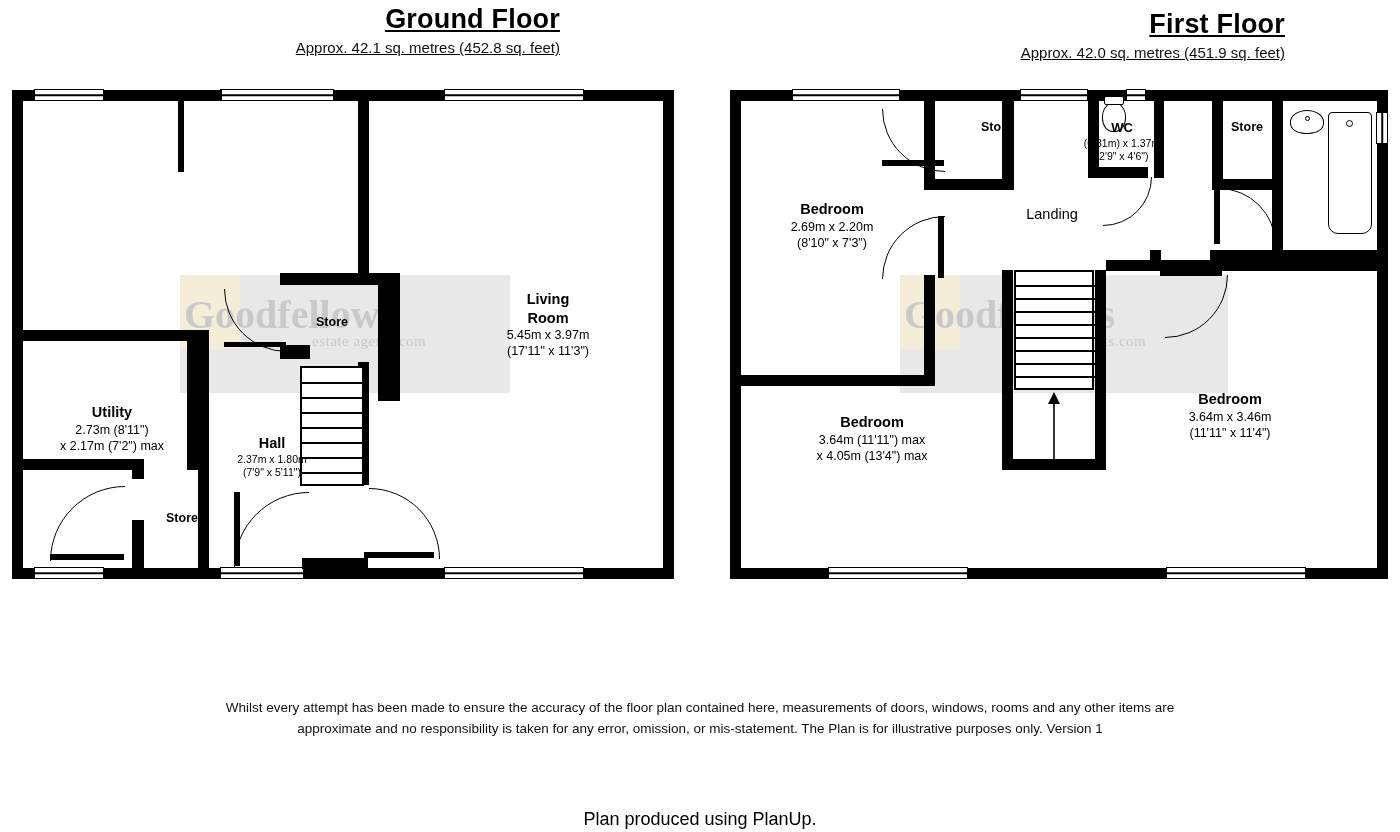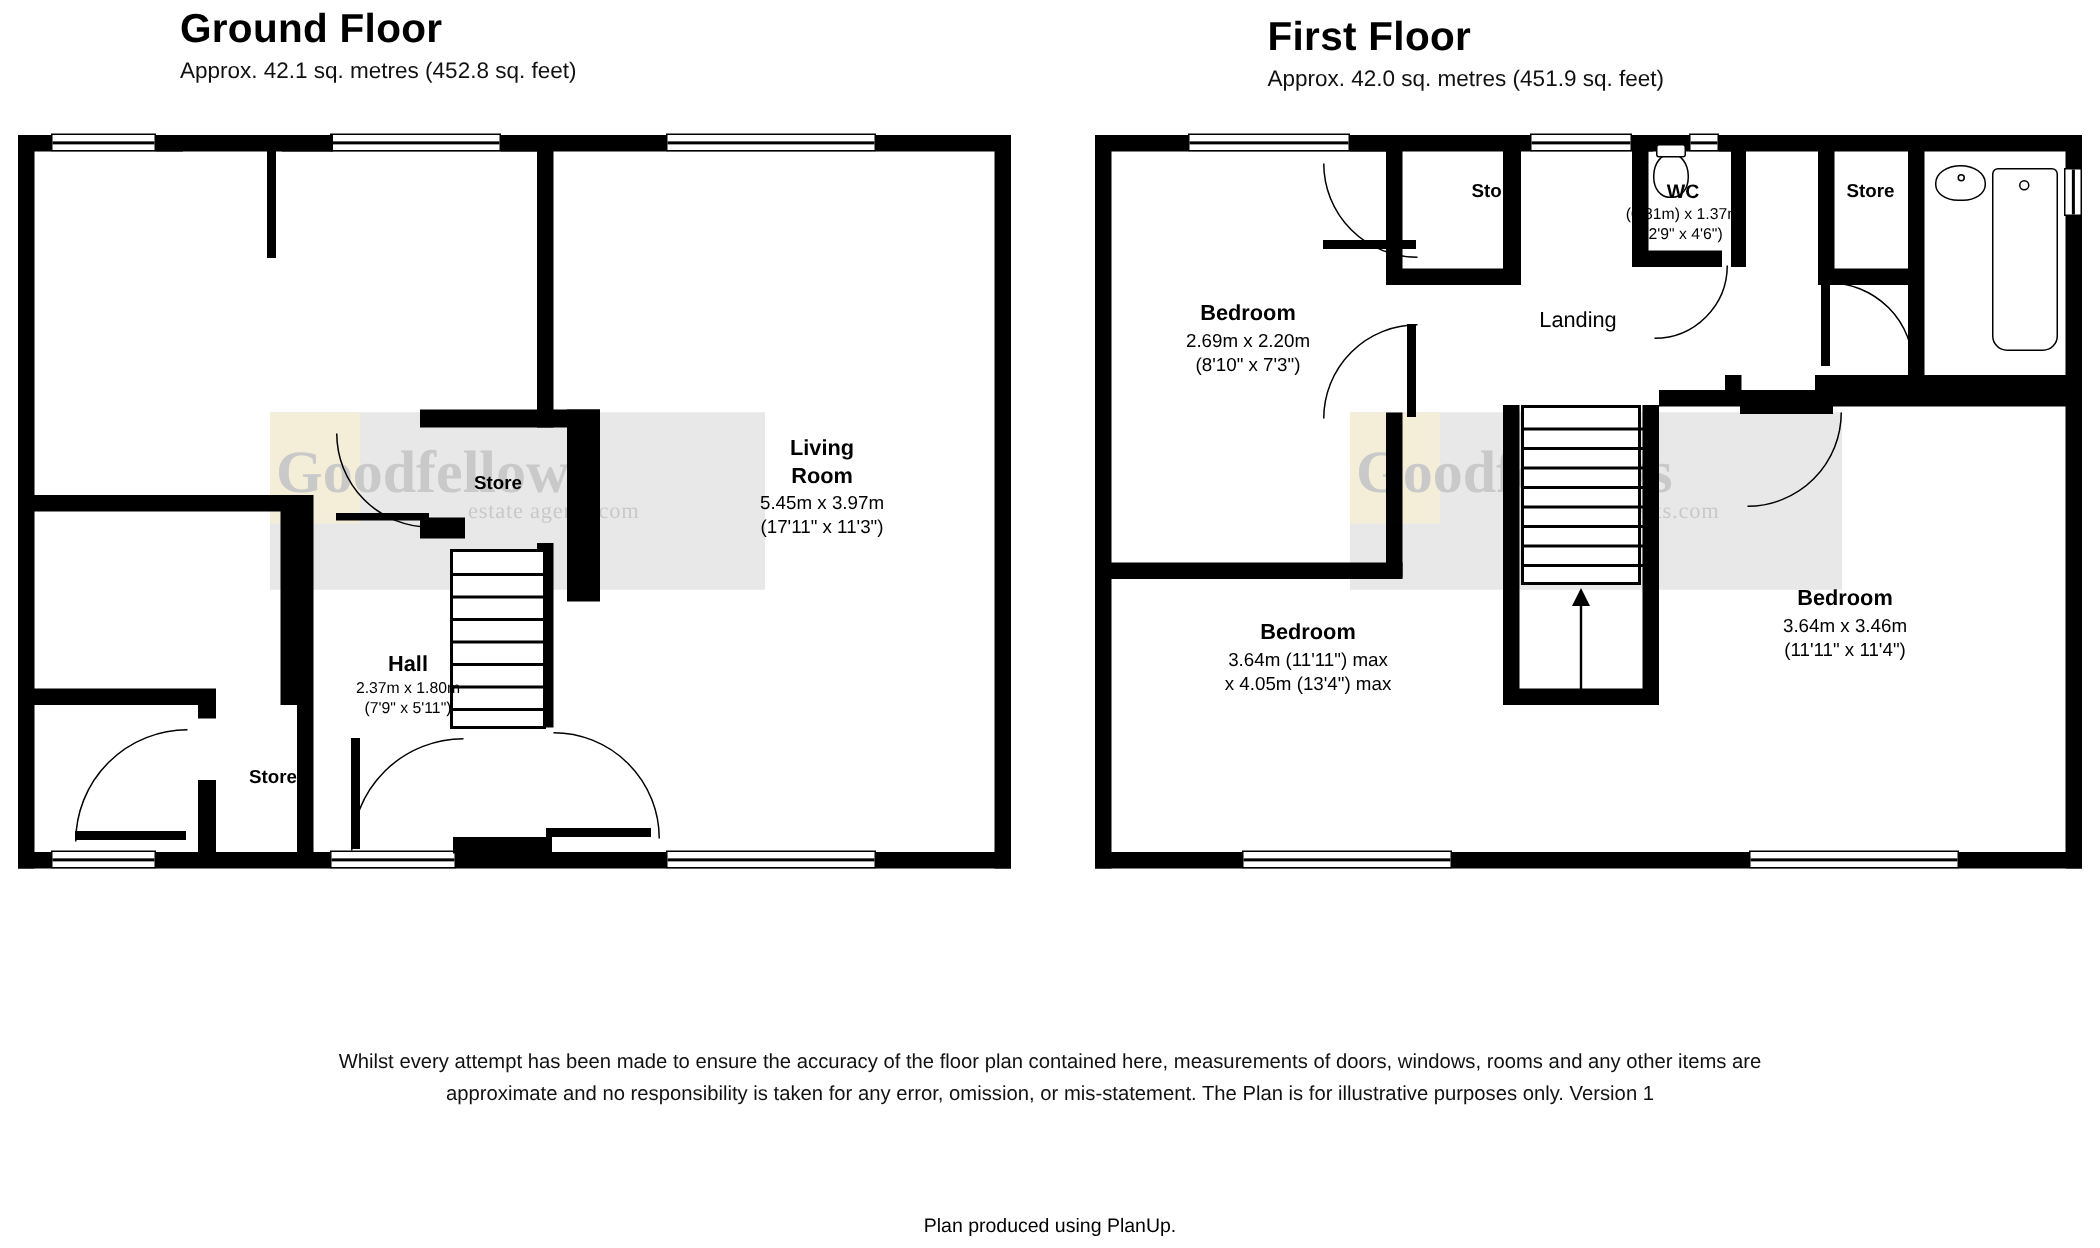--- a/index.html
+++ b/index.html
@@ -8,21 +8,21 @@
     background:#ffffff;
     font-family:"Liberation Sans", sans-serif;
     color:#000;
     position:relative;
     overflow:hidden;
   }
   .plan-root{position:absolute;left:0;top:0;width:1400px;height:832px;}
 
   
   .floor-title{
-    position:absolute;text-align:left;
+    position:absolute;text-align:right;text-decoration:underline;
   }
   .floor-title .name{
     font-size:27px;font-weight:bold;letter-spacing:.2px;
   }
   .floor-title .area{
     font-size:15px;margin-top:4px;color:#111;
   }
 
   
   .floor{position:absolute;}
@@ -92,21 +92,21 @@
   
   .total{
     position:absolute;left:0;right:0;top:657px;text-align:center;
     font-size:23px;
   }
   .disclaimer{
     position:absolute;left:190px;width:1020px;top:698px;text-align:center;
     font-size:13.5px;line-height:1.55;color:#111;
   }
   .producedby{
-    position:absolute;left:0;right:0;top:809px;text-align:center;font-size:13px;
+    position:absolute;left:0;right:0;top:809px;text-align:center;font-size:18px;
   }
 </style>
 </head>
 <body>
 
 <div class="plan-root">
 
   <div class="floor-title" style="left:120px;top:4px;width:440px;">
     <div class="name">Ground Floor</div>
     <div class="area">Approx. 42.1 sq. metres (452.8 sq. feet)</div>
@@ -205,20 +205,25 @@
     </div>
 
 
     <div class="lbl" style="left:446px;top:200px;width:180px;">
       <div class="nm">Living</div>
       <div class="nm">Room</div>
       <div class="dim">5.45m x 3.97m</div>
       <div class="dim">(17'11" x 11'3")</div>
     </div>
 
+    <div class="lbl" style="left:10px;top:313px;width:180px;">
+      <div class="nm">Utility</div>
+      <div class="dim">2.73m (8'11")</div>
+      <div class="dim">x 2.17m (7'2") max</div>
+    </div>
 
     <div class="lbl small" style="left:190px;top:344px;width:140px;">
       <div class="nm" style="font-size:14.5px;">Hall</div>
       <div class="dim">2.37m x 1.80m</div>
       <div class="dim">(7'9" x 5'11")</div>
     </div>
 
     <div class="lbl store" style="left:270px;top:224px;width:100px;">
       <div class="nm">Store</div>
     </div>

